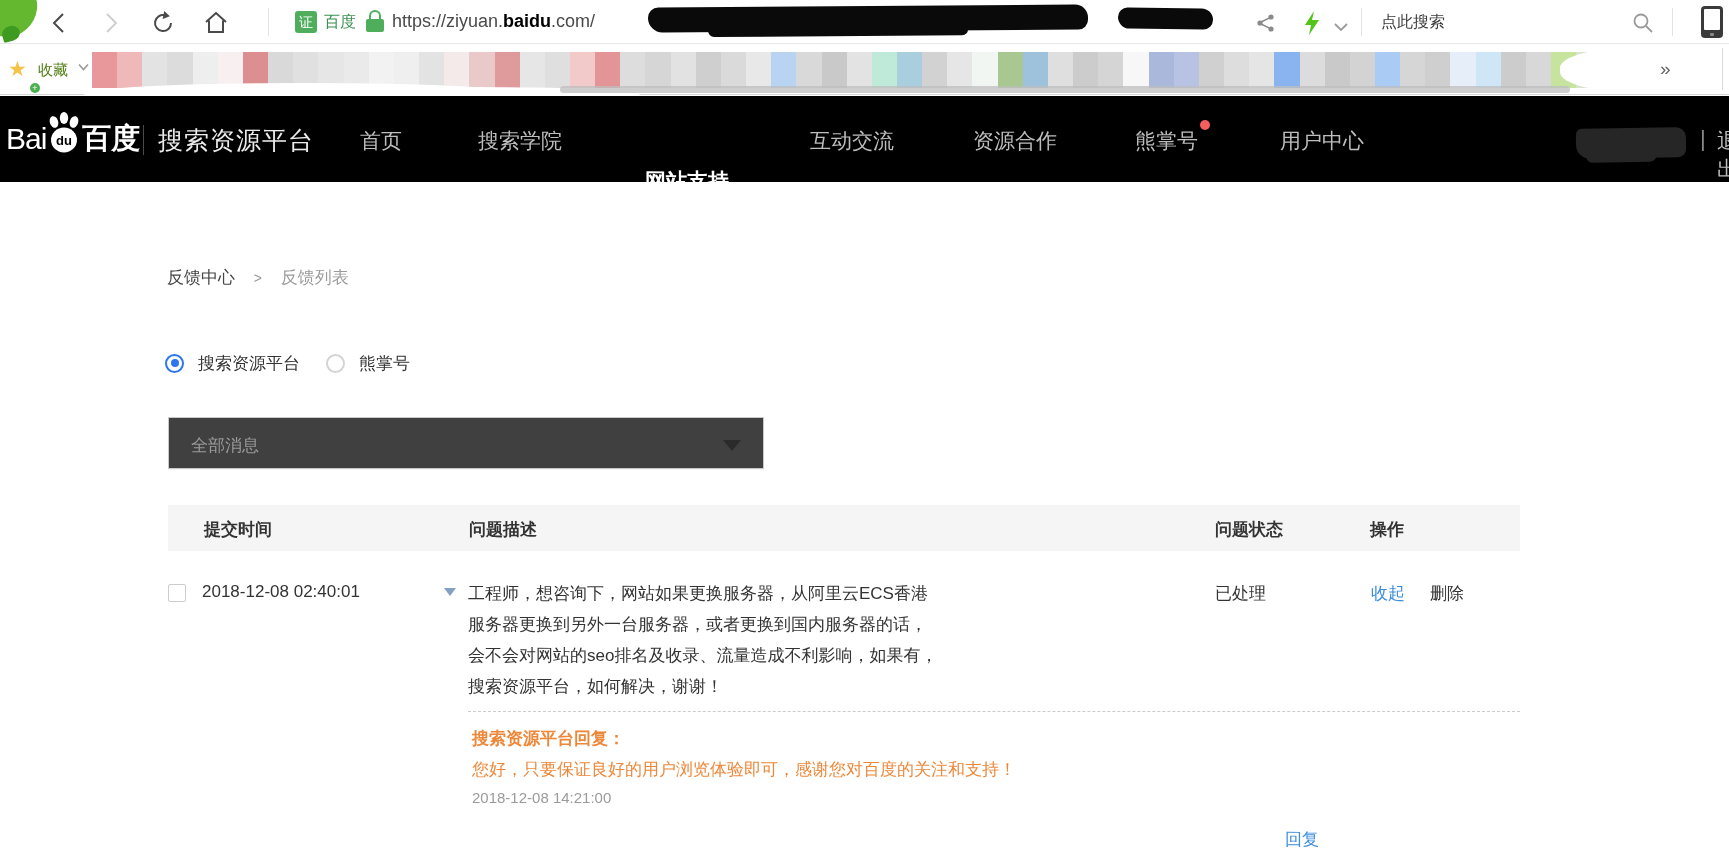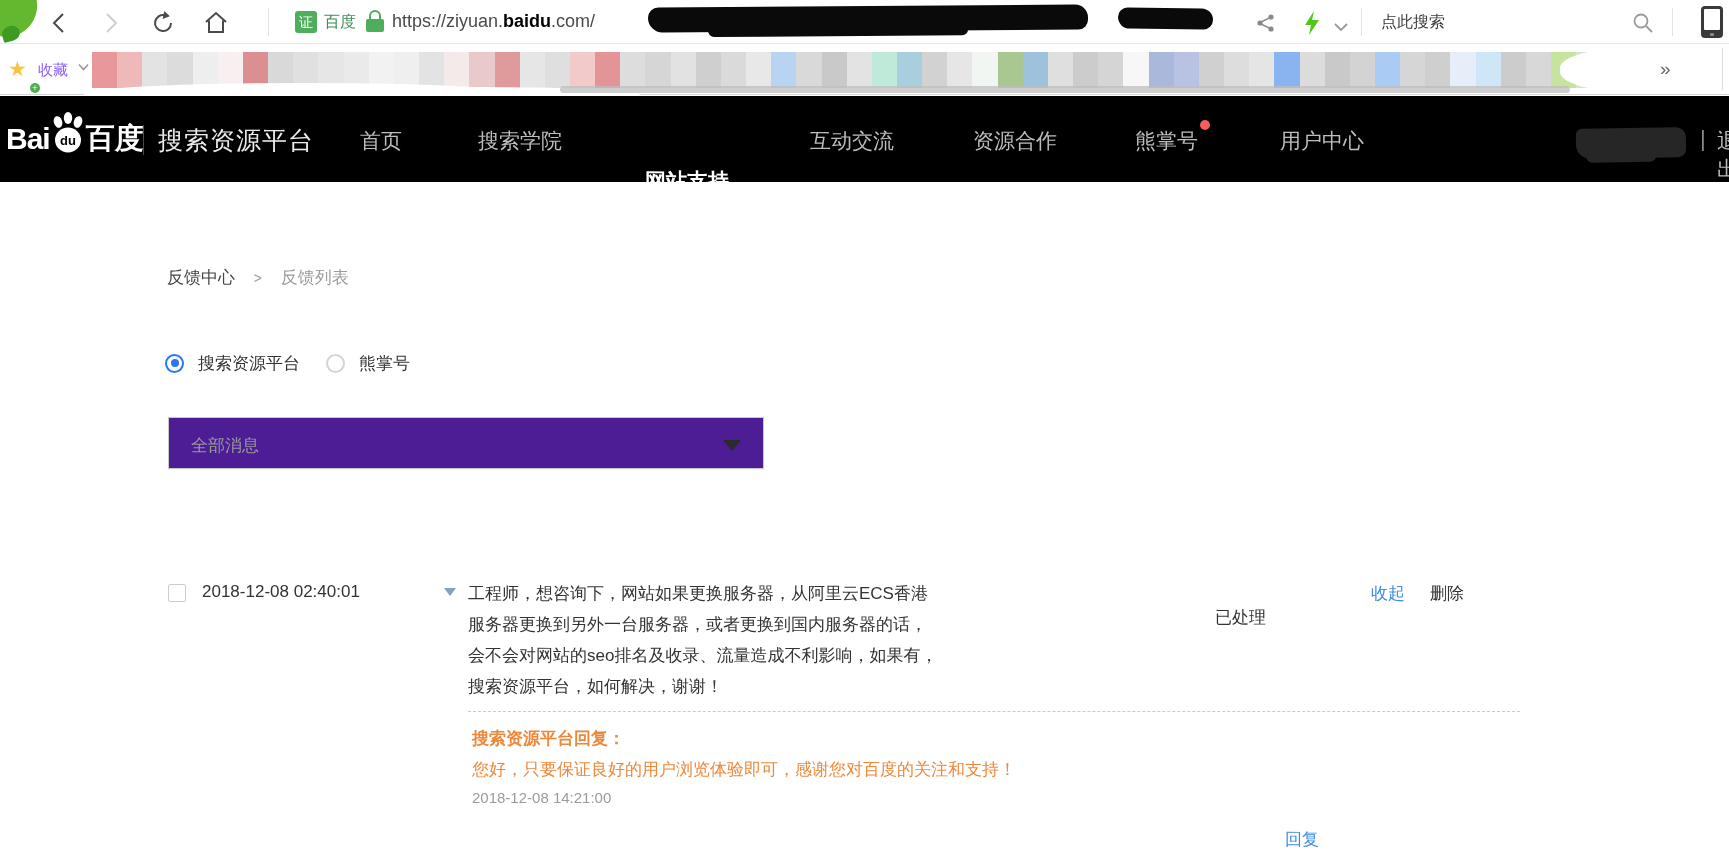--- a/index.html
+++ b/index.html
@@ -26,35 +26,35 @@
   .scr2 { left:1118px; top:8px; width:95px; height:21px; border-radius:10px 12px 10px 12px; transform:rotate(0.6deg); }
   .search-box-label { position:absolute; left:1381px; top:12px; font-size:16px; color:#3c3c3c; cursor:text; }
   .phone-icon { position:absolute; left:1701px; top:6px; width:22px; height:32px; background:#3a3a3a; border-radius:4px; cursor:pointer; }
   .phone-screen { position:absolute; left:3px; top:3px; width:16px; height:21px; background:#fff; border-radius:1px; }
   .phone-dot { position:absolute; left:9px; bottom:2px; width:4px; height:3px; background:#8a8a8a; border-radius:1px; }
 
   
   .bookmarks { position:absolute; left:0; top:45px; width:1729px; height:50px; background:#fff; border-bottom:1px solid #d6d6d6; }
   .star-icon { position:absolute; left:8px; top:12px; font-size:21px; color:#f6c344; }
   .star-plus { position:absolute; left:22px; top:26px; width:10px; height:10px; background:#4caf50; border-radius:50%; color:#fff; font-size:9px; line-height:10px; text-align:center; }
-  .fav-label { position:absolute; left:38px; top:16px; font-size:15px; color:#8b5cf6; cursor:pointer; }
+  .fav-label { position:absolute; left:38px; top:16px; font-size:15px; color:#4d7c0f; cursor:pointer; }
   .fav-chevron { position:absolute; left:78px; top:18px; width:10px; height:10px; }
   .mosaic { position:absolute; left:92px; top:7px; height:36px; width:1510px; overflow:hidden; white-space:nowrap; font-size:0; }
   .mos { display:inline-block; width:25.16px; height:36px; }
   .wave1 { position:absolute; left:84px; top:38px; width:440px; height:22px; background:#fff; border-radius:50%; }
   .wave2 { position:absolute; left:300px; top:42px; width:340px; height:16px; background:#fff; border-radius:50%; }
   .grayband { position:absolute; left:560px; top:41px; width:1010px; height:7px; background:#bdbdbd; opacity:.75; border-radius:4px; }
   .wave3 { position:absolute; left:1560px; top:2px; width:180px; height:46px; background:#fff; border-radius:45% 0 0 45%; }
   .bm-overflow { position:absolute; left:1660px; top:13px; font-size:19px; color:#666; cursor:pointer; }
   .bm-sep { position:absolute; left:1722px; top:3px; width:1px; height:42px; background:#dcdcdc; }
 
   
   .navbar { position:absolute; left:0; top:96px; width:1729px; height:86px; background:#000; }
   .brand { position:absolute; left:6px; top:0; height:86px; display:flex; align-items:center; }
-  .logo-latin { font-size:30px; font-weight:bold; color:#fff; letter-spacing:-1px; }
+  .logo-latin { font-size:30px; font-weight:normal; color:#fff; letter-spacing:-1px; }
   .paw { position:relative; width:40px; height:46px; margin:-10px -2px 0 -2px; }
   .logo-cn { font-size:29px; font-weight:bold; color:#fff; }
   .brand-divider { position:absolute; left:143px; top:29px; width:1px; height:30px; background:#4a4a4a; }
   .platform-name { position:absolute; left:158px; top:28px; font-size:25px; color:#ececec; letter-spacing:1px; }
   .nav-item { position:absolute; top:31px; font-size:21px; color:#bdbdbd; cursor:pointer; white-space:nowrap; }
   .nav-item.active { color:#fff; font-weight:bold;margin-top:40px; }
   .nav-dot { position:absolute; right:-12px; top:-7px; width:10px; height:10px; border-radius:50%; background:#f45e5e; }
   .nav-redacted { position:absolute; left:1576px; top:32px; width:110px; height:30px; background:#262626; border-radius:6px 10px 8px 14px; transform:rotate(-1deg); }
   .nav-redacted::after { content:""; position:absolute; left:10px; top:22px; width:70px; height:12px; background:#262626; border-radius:6px; }
   .nav-user-divider { position:absolute; left:1700px; top:30px; font-size:22px; color:#8a8a8a; }
@@ -67,33 +67,33 @@
   .breadcrumb .bc2 { color:#9b9b9b; }
 
   .radio-row { position:absolute; left:165px; top:352px; height:22px; display:flex; align-items:center; font-size:17px; color:#333; }
   .radio { width:19px; height:19px; border-radius:50%; position:relative; cursor:pointer; }
   .radio.checked { border:2px solid #2d77ee; background:#fff; }
   .radio.checked::after { content:""; position:absolute; left:3.5px; top:3.5px; width:8px; height:8px; border-radius:50%; background:#2d77ee; }
   .radio.unchecked { border:2px solid #d4d4d4; background:#fff; }
   .radio-label { margin-left:14px; cursor:pointer; }
   .radio2 { margin-left:26px; }
 
-  .dropdown { position:absolute; left:168px; top:417px; width:596px; height:52px; border:1px solid #c9c9c9; background:#4c1d95; cursor:pointer; box-shadow:0 1px 1px rgba(0,0,0,0.04); }
+  .dropdown { position:absolute; left:168px; top:417px; width:596px; height:52px; border:1px solid #c9c9c9; background:#404040; cursor:pointer; box-shadow:0 1px 1px rgba(0,0,0,0.04); }
   .dropdown-value { position:absolute; left:22px; top:16px; font-size:17px; color:#9b9b9b; }
   .dropdown-caret { position:absolute; right:22px; top:22px; width:0; height:0; border-left:9px solid transparent; border-right:9px solid transparent; border-top:11px solid #2b2b2b; }
 
   .table-header { position:absolute; left:168px; top:505px; width:1352px; height:46px; background:#f5f5f6; font-size:17px; font-weight:bold; color:#333; }
   .th { position:absolute; top:13px; }
   .th-time { left:36px; } .th-desc { left:301px; } .th-status { left:1047px; } .th-action { left:1202px; }
 
   .checkbox { position:absolute; left:168px; top:584px; width:18px; height:18px; border:1px solid #ccc; border-radius:2px; background:#fff; cursor:pointer; }
   .row-time { position:absolute; left:202px; top:582px; font-size:17px; color:#333; }
   .collapse-caret { position:absolute; left:444px; top:588px; width:0; height:0; border-left:6px solid transparent; border-right:6px solid transparent; border-top:8px solid #84a0c2; cursor:pointer; }
   .question { position:absolute; left:468px; top:578px; width:580px; font-size:17px; color:#333; line-height:31px; }
-  .row-status { position:absolute; left:1215px; top:582px; font-size:17px; color:#333;margin-top:24px; }
+  .row-status { position:absolute; left:1215px; top:582px; font-size:17px; color:#333; }
   .link-collapse { position:absolute; left:1371px; top:582px; font-size:17px; color:#3c8dde; cursor:pointer; }
   .link-delete { position:absolute; left:1430px; top:582px; font-size:17px; color:#333; cursor:pointer; }
 
   .dashed-sep { position:absolute; left:468px; top:711px; width:1052px; border-top:1px dashed #cbcbcb; }
   .reply-label { position:absolute; left:472px; top:727px; font-size:17px; font-weight:bold; color:#ed883b; }
   .reply-text { position:absolute; left:472px; top:758px; font-size:17px; color:#ed883b; }
   .reply-time { position:absolute; left:472px; top:789px; font-size:15px; color:#9b9b9b; }
   .link-reply { position:absolute; left:1285px; top:828px; font-size:17px; color:#3c8dde; cursor:pointer; }
 
   svg { display:block; }
@@ -234,20 +234,26 @@
     <span class="radio-label">搜索资源平台</span>
     <span class="radio unchecked radio2"></span>
     <span class="radio-label">熊掌号</span>
   </div>
 
   <div class="dropdown">
     <span class="dropdown-value">全部消息</span>
     <span class="dropdown-caret"></span>
   </div>
 
+  <div class="table-header">
+    <span class="th th-time">提交时间</span>
+    <span class="th th-desc">问题描述</span>
+    <span class="th th-status">问题状态</span>
+    <span class="th th-action">操作</span>
+  </div>
 
   <div class="checkbox"></div>
   <div class="row-time">2018-12-08 02:40:01</div>
   <div class="collapse-caret"></div>
   <div class="question">
     <div>工程师，想咨询下，网站如果更换服务器，从阿里云ECS香港</div>
     <div>服务器更换到另外一台服务器，或者更换到国内服务器的话，</div>
     <div>会不会对网站的seo排名及收录、流量造成不利影响，如果有，</div>
     <div>搜索资源平台，如何解决，谢谢！</div>
   </div>

